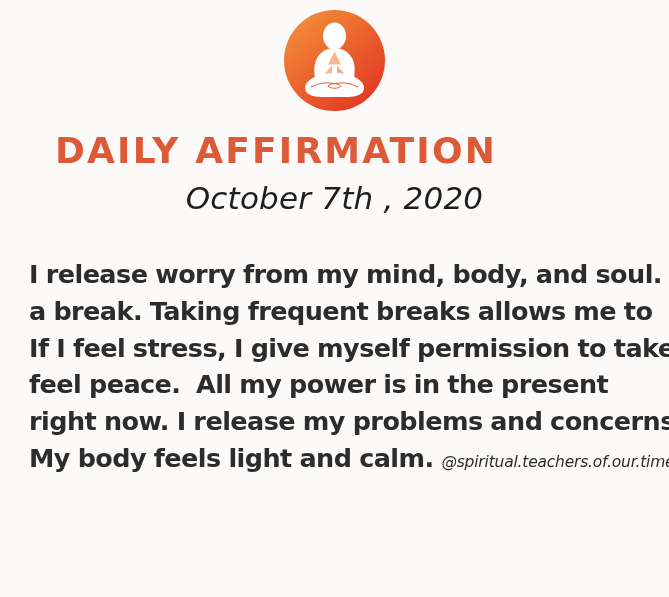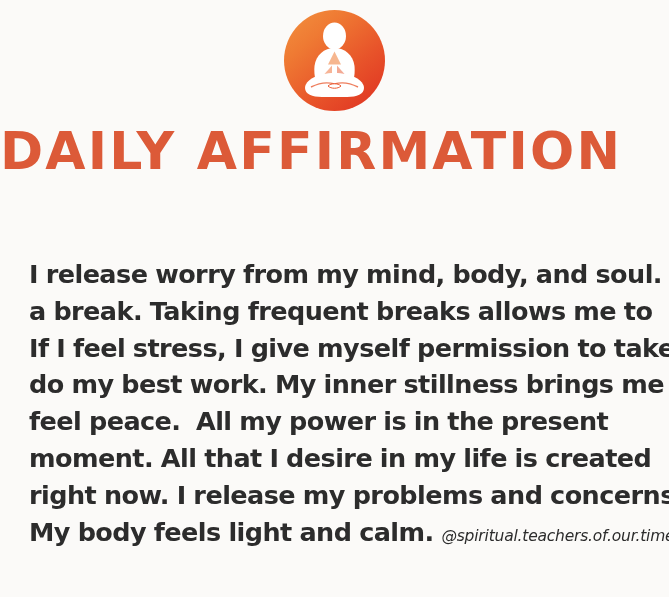--- a/index.html
+++ b/index.html
@@ -52,21 +52,21 @@
 
   
   .title {
     position: absolute;
     left: 0;
     top: 128px;
     width: 552px;
     text-align: center;
     font-family: "DejaVu Sans", "Liberation Sans", sans-serif;
     font-weight: bold;
-    font-size: 52px;
+    font-size: 36px;
     line-height: 46px;
     letter-spacing: 2.2px;
     color: #dc5a38;
     white-space: nowrap;
   }
 
   
   .date {
     position: absolute;
     left: 0;
@@ -137,25 +137,24 @@
         <path d="M50.5 63 C34 63 21 70 21 78 C21 84 28 87 38 87 L63 87 C73 87 80 84 80 78 C80 70 67 63 50.5 63 Z" fill="#ffffff"></path>
 
         <path d="M27 77 C35 73 44 72 50.5 74 C57 72 66 73 74 77" fill="none" stroke="#e8542a" stroke-width="1.4" opacity="0.75"></path>
         <path d="M44 76 C47 73 54 73 57 76 C54 79 47 79 44 76 Z" fill="#ffffff" stroke="#e8542a" stroke-width="1" opacity="0.95"></path>
       </svg>
     </div>
   </div>
 
   <div class="title">DAILY AFFIRMATION</div>
 
+  <div class="date">October 7th , 2020</div>
 
   <div class="affirmation">
     <span class="ln">I release worry from my mind, body, and soul.</span>
     <span class="ln">a break. Taking frequent breaks allows me to</span>
     <span class="ln">If I feel stress, I give myself permission to take</span>
-    <span class="ln">do my best work. My inner stillness brings me</span>
     <span class="ln">feel peace.  All my power is in the present</span>
-    <span class="ln">moment. All that I desire in my life is created</span>
     <span class="ln">right now. I release my problems and concerns.</span>
     <span class="ln last"><span>My body feels light and calm. </span><span class="handle">@spiritual.teachers.of.our.time</span></span>
   </div>
 
 </div>
 
 </body></html>

